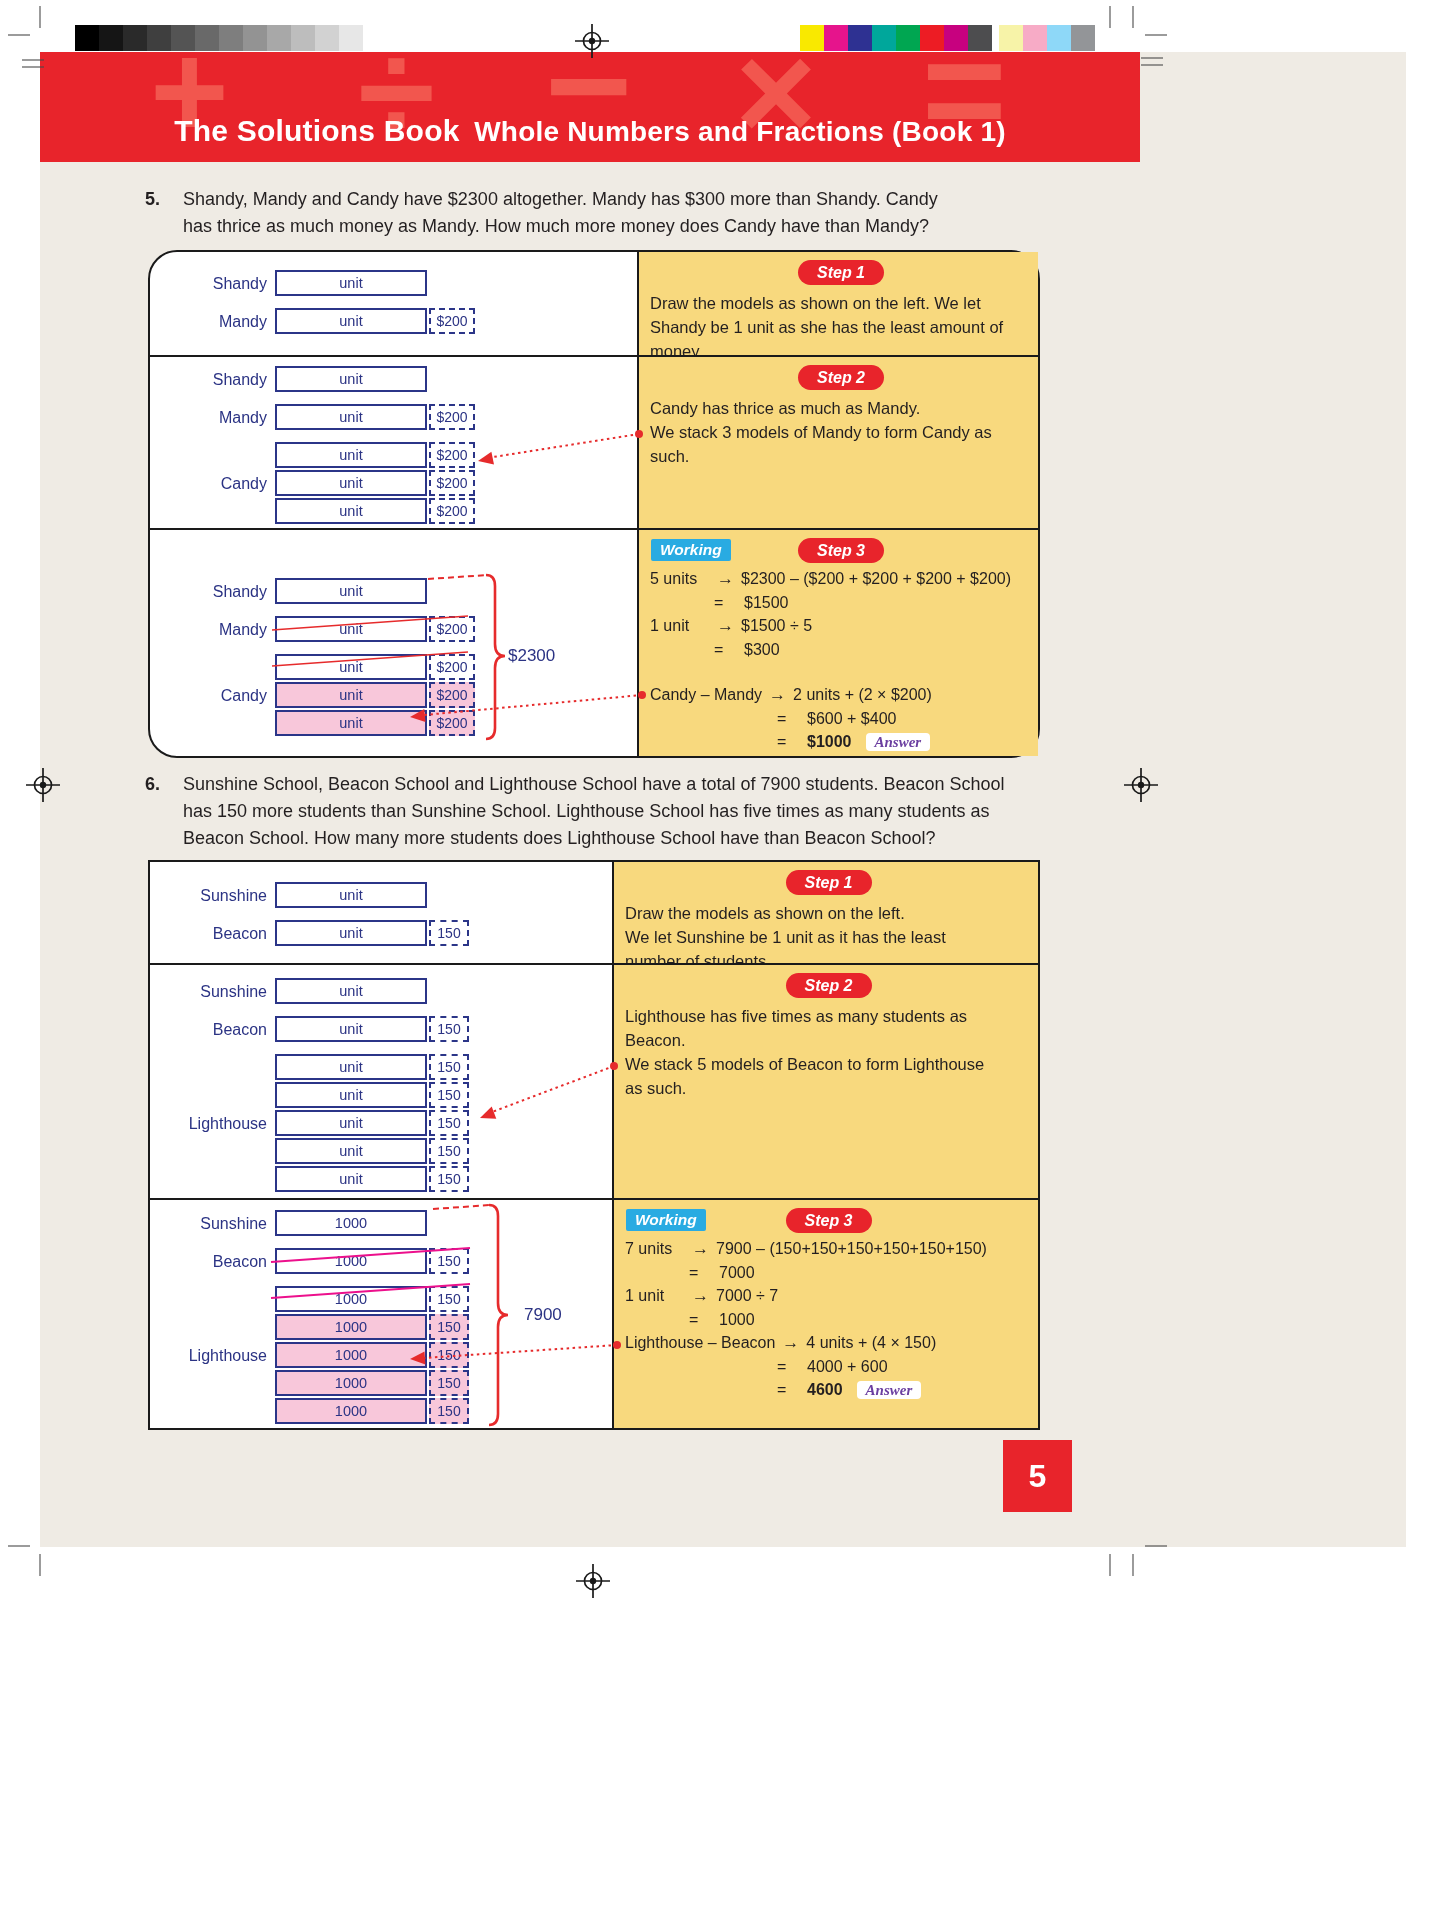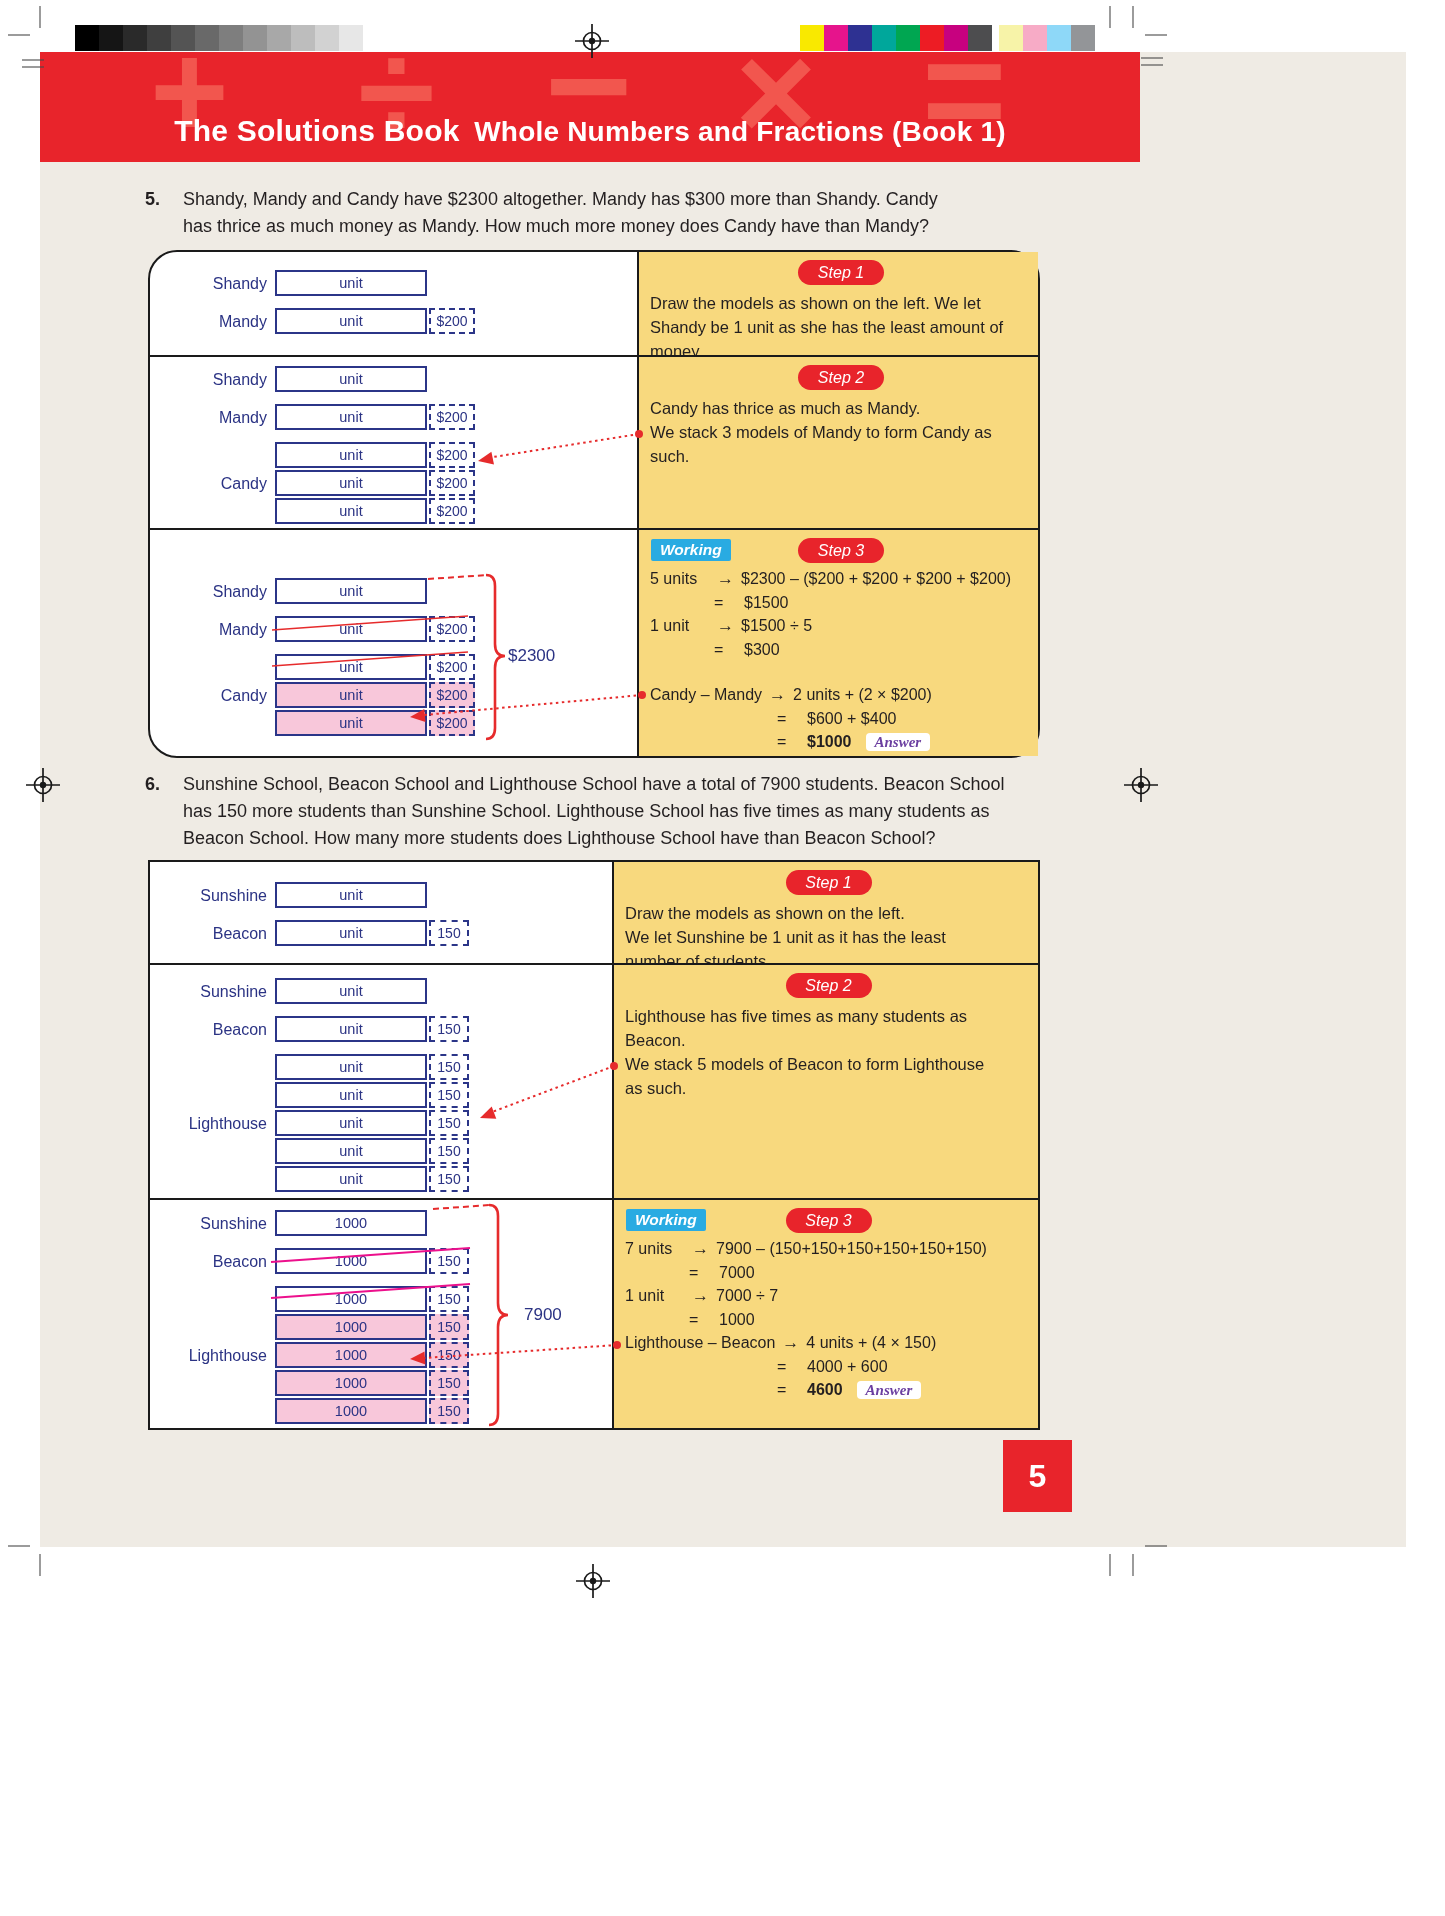--- a/index.html
+++ b/index.html
@@ -40,21 +40,21 @@
   .mline{display:flex;margin-bottom:2px;}
   .bar{width:152px;height:26px;box-sizing:border-box;border:2.5px solid #2b3588;background:#fff;
        display:flex;align-items:center;justify-content:center;font-size:14.5px;color:#2b3384;}
   .ext{margin-left:2px;width:46px;height:26px;box-sizing:border-box;border:2px dashed #2b3588;background:#fff;
        display:flex;align-items:center;justify-content:center;font-size:14px;color:#2b3384;}
   .p6 .ext{width:40px;}
   .pink{background:#f8c7da;}
   .panel{flex:1;background:#f8d97e;border-left:2px solid #1a1a1a;box-sizing:border-box;
          padding:0 6px 0 11px;position:relative;}
   .badge{width:86px;height:25px;border-radius:13px;background:#e8242b;color:#fff;font-style:italic;
-         font-weight:400;font-size:16px;display:flex;align-items:center;justify-content:center;margin:8px auto 0;}
+         font-weight:700;font-size:16px;display:flex;align-items:center;justify-content:center;margin:8px auto 0;}
   .plines{margin-top:6px;font-size:16.5px;line-height:24px;color:#231f20;}
   .plines div{white-space:nowrap;}
   .whead{position:relative;height:25px;margin-top:8px;}
   .wbadge{position:absolute;left:1px;top:1px;background:#29abe2;color:#fff;font-style:italic;font-weight:700;
           font-size:15.5px;padding:2px 9px;border-radius:2px;}
   .wlines{margin-top:4px;}
   .wl{font-size:16px;line-height:23.5px;color:#231f20;white-space:nowrap;}
   .i1{padding-left:64px;} .i2{padding-left:127px;} .i3{padding-left:152px;}
   .lead{display:inline-block;min-width:60px;}
   .arr{font-weight:700;padding:0 7px;font-size:17px;}

